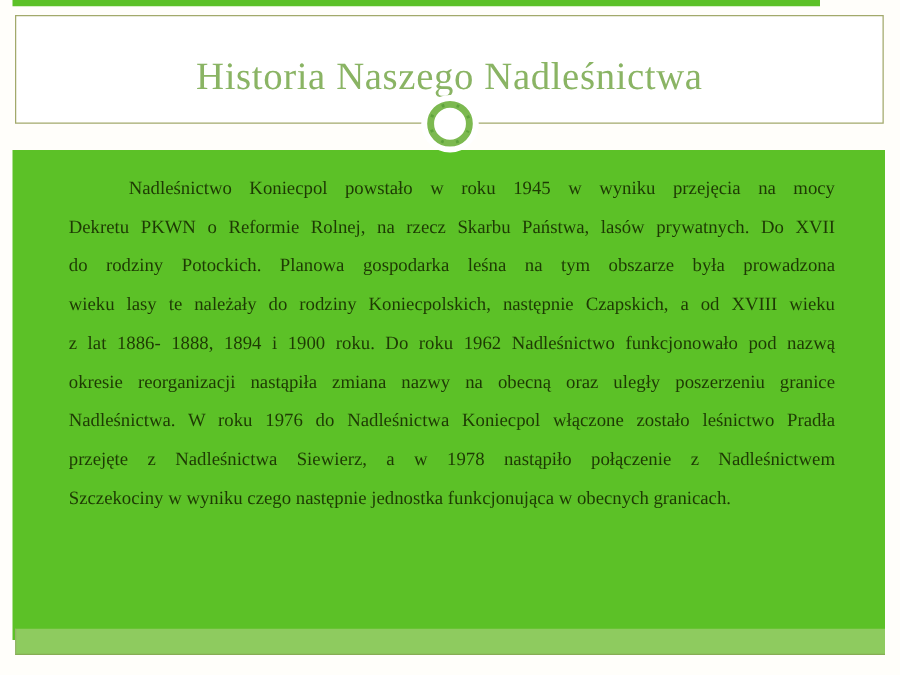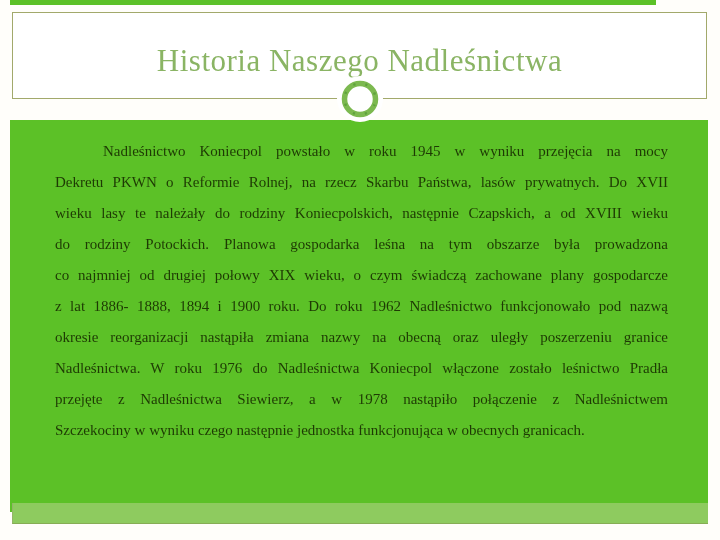--- a/index.html
+++ b/index.html
@@ -96,23 +96,22 @@
 
   <div class="title-box">
     <h1 class="slide-title">Historia Naszego Nadleśnictwa</h1>
   </div>
 
   <div class="content-panel">
     <div class="body-paragraph">
 
     <div class="body-line">Nadleśnictwo Koniecpol powstało w roku 1945 w wyniku przejęcia na mocy</div>
         <div class="body-line">Dekretu PKWN o Reformie Rolnej, na rzecz Skarbu Państwa, lasów prywatnych. Do XVII</div>
+        <div class="body-line">do rodziny Potockich. Planowa gospodarka leśna na tym obszarze była prowadzona</div>
         <div class="body-line">wieku lasy te należały do rodziny Koniecpolskich, następnie Czapskich, a od XVIII wieku</div>
-        <div class="body-line">do rodziny Potockich. Planowa gospodarka leśna na tym obszarze była prowadzona</div>
-        <div class="body-line">co najmniej od drugiej połowy XIX wieku, o czym świadczą zachowane plany gospodarcze</div>
         <div class="body-line">z lat 1886- 1888, 1894 i 1900 roku. Do roku 1962 Nadleśnictwo funkcjonowało pod nazwą</div>
         <div class="body-line">okresie reorganizacji nastąpiła zmiana nazwy na obecną oraz uległy poszerzeniu granice</div>
         <div class="body-line">Nadleśnictwa. W roku 1976 do Nadleśnictwa Koniecpol włączone zostało leśnictwo Pradła</div>
         <div class="body-line">przejęte z Nadleśnictwa Siewierz, a w 1978 nastąpiło połączenie z Nadleśnictwem</div>
         <div class="body-line">Szczekociny w wyniku czego następnie jednostka funkcjonująca w obecnych granicach.</div>
       </div>
   </div>
 
   <div class="ring-halo"></div>
   <svg class="ring-ornament" viewBox="0 0 44 44">

